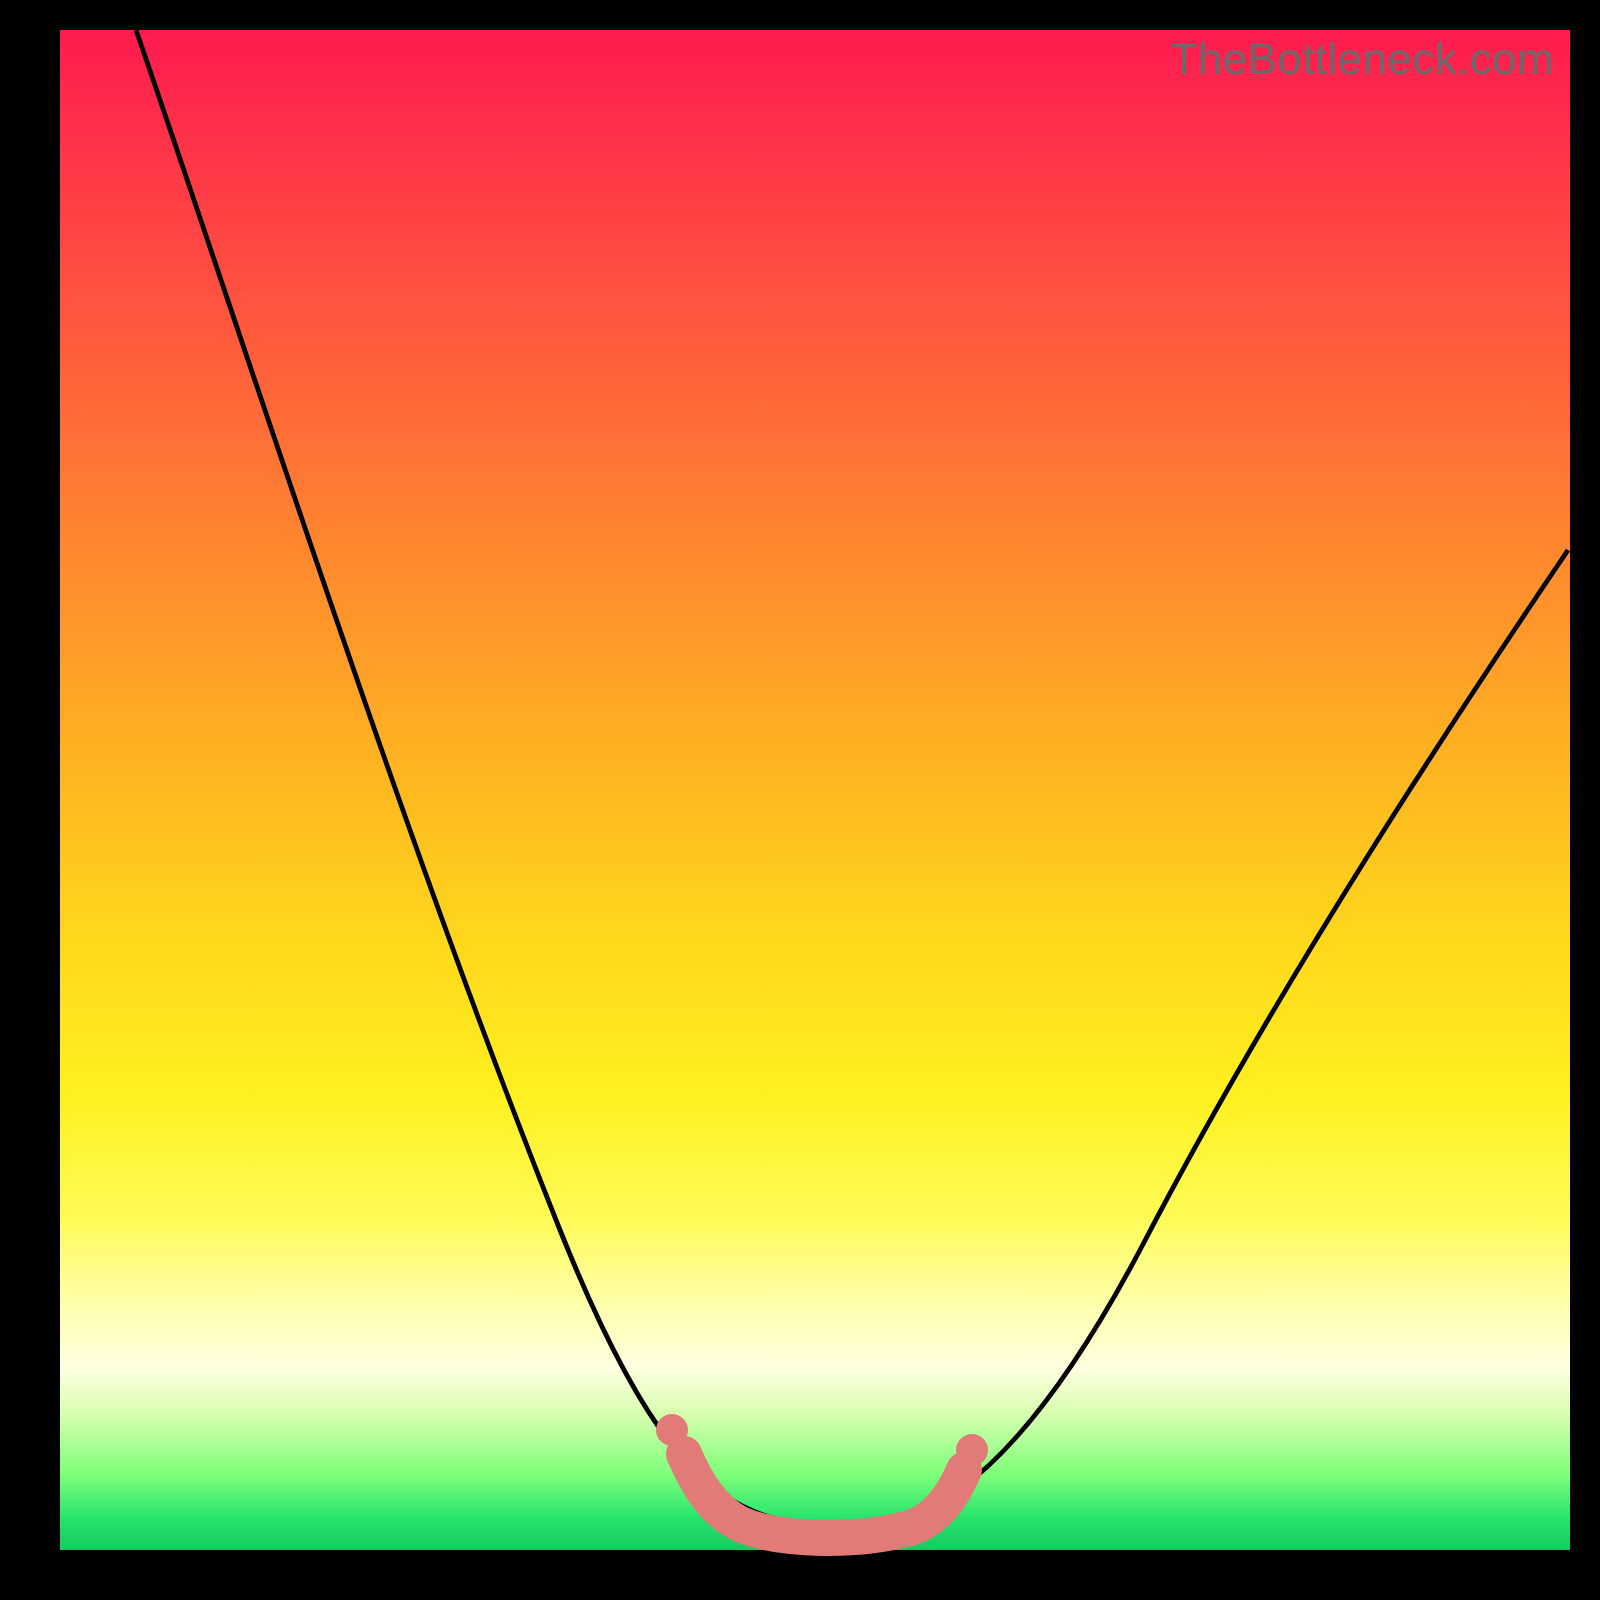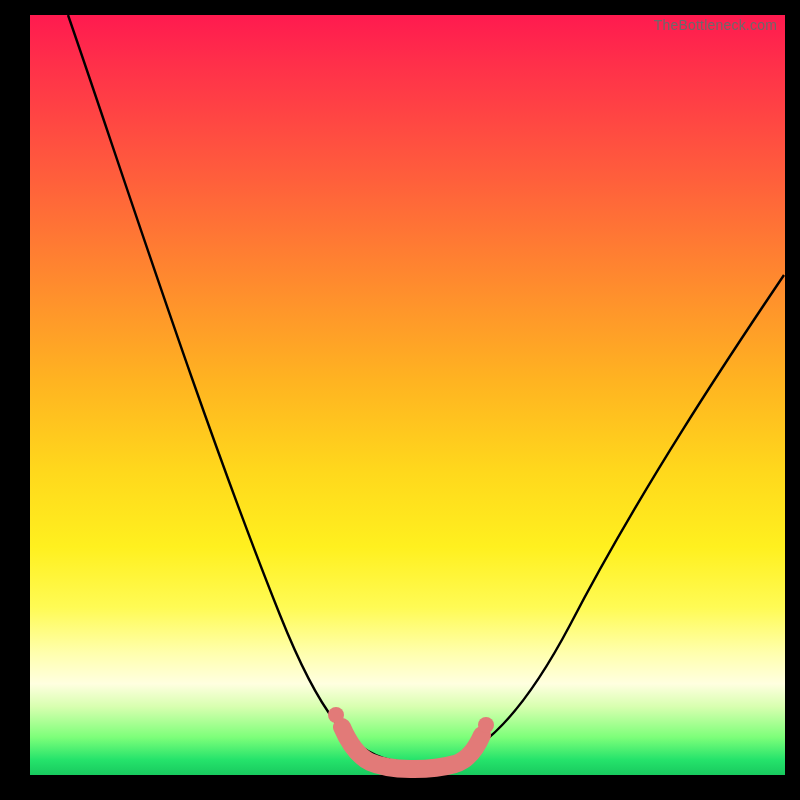--- a/index.html
+++ b/index.html
@@ -39,21 +39,21 @@
       #7eff7a 95%,
       #25e36b 98%,
       #18c95e 100%
     );
   }
   .watermark {
     position: absolute;
     top: 2px;
     right: 8px;
     color: #6a6a6a;
-    font-size: 14px;
+    font-size: 22px;
     letter-spacing: 0.2px;
     user-select: none;
   }
   svg.curve {
     position: absolute;
     left: 0;
     top: 0;
     width: 755px;
     height: 760px;
     overflow: visible;

